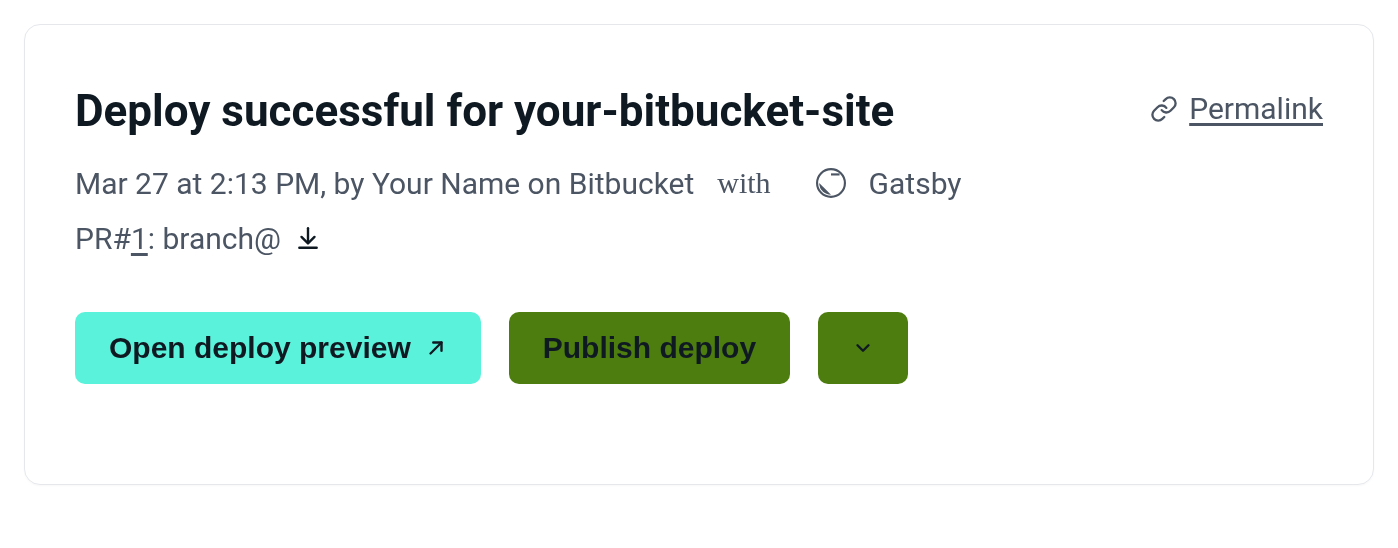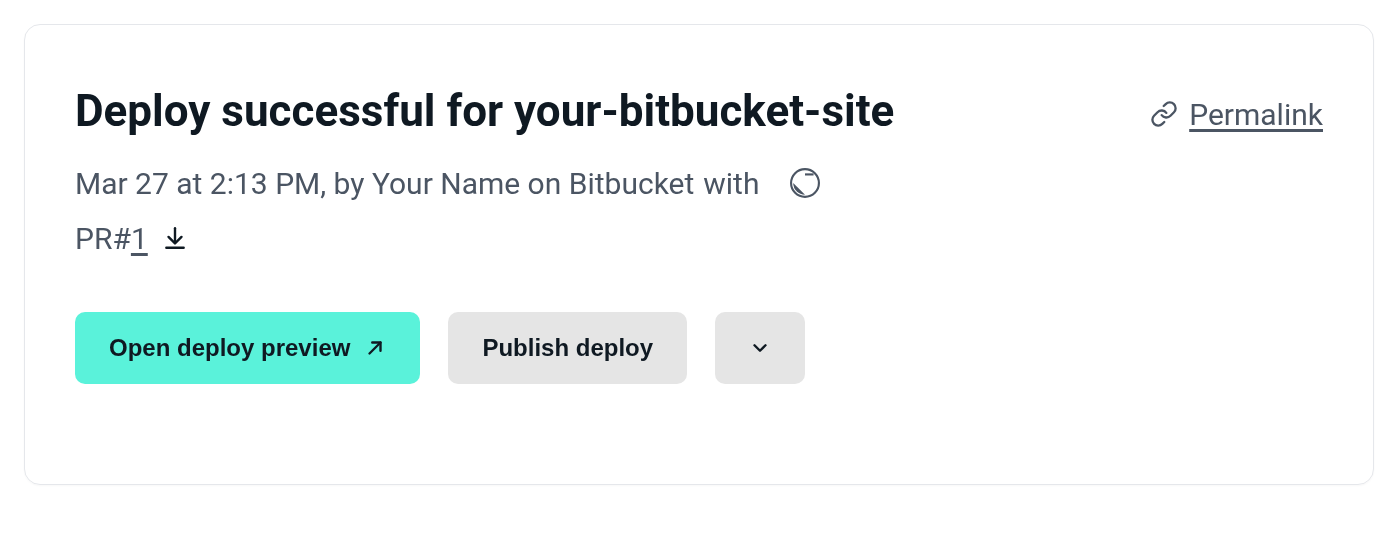--- a/index.html
+++ b/index.html
@@ -16,21 +16,21 @@
     .card {
       border: 1px solid #e5e7eb;
       border-radius: 16px;
       padding: 60px 50px 100px 50px;
       margin: 24px;
       box-shadow: 0 1px 2px rgba(0,0,0,0.03);
     }
     .header-row {
       display: flex;
       justify-content: space-between;
-      align-items: center;
+      align-items: flex-start;
     }
     .title {
       font-size: 44px;
       font-weight: 700;
       color: #0f1922;
       line-height: 1.2;
     }
     .permalink {
       display: inline-flex;
       align-items: center;
@@ -44,25 +44,26 @@
       text-decoration: underline;
       text-underline-offset: 4px;
     }
     .meta-row {
       margin-top: 28px;
       font-size: 30px;
       color: #4b5563;
       display: flex;
       align-items: center;
       flex-wrap: wrap;
-      gap: 1px;
+      gap: 15px;
     }
     .with-word {
       margin-left: 8px;
       margin-right: 30px;
+      font-family: Liberation Serif, serif;
     }
     .gatsby-icon {
       display: inline-flex;
       vertical-align: middle;
       margin-right: 8px;
     }
     .pr-row {
       margin-top: 20px;
       font-size: 30px;
       color: #4b5563;
@@ -85,30 +86,30 @@
     }
     .btn {
       display: inline-flex;
       align-items: center;
       justify-content: center;
       gap: 14px;
       height: 72px;
       padding: 0 34px;
       border-radius: 10px;
       border: none;
-      font-size: 24px;
+      font-size: 30px;
       font-weight: 600;
       color: #0f1922;
       cursor: pointer;
     }
     .btn-primary {
       background: #5af2da;
     }
     .btn-secondary {
-      background: #e5e5e5;
+      background: #4d7c0f;
     }
     .link-icon svg, .gatsby-icon svg, .download-icon svg, .btn svg {
       display: block;
     }
   </style>
 </head>
 <body>
 
 <div class="card">
   <div class="header-row">
@@ -128,25 +129,27 @@
     <span>Mar 27 at 2:13 PM, by Your Name on Bitbucket</span>
     <span class="with-word">with</span>
     <span class="gatsby-icon">
       <svg width="30" height="30" viewBox="0 0 28 28">
         <circle cx="14" cy="14" r="13" fill="none" stroke="#4b5563" stroke-width="2"></circle>
         <path d="M3 14 L14 25 A11 11 0 0 1 3 14 Z" fill="#4b5563"></path>
         <path d="M14 6 h8" stroke="#4b5563" stroke-width="2" fill="none"></path>
         <path d="M22 6 A11 11 0 0 0 6 6" fill="none" stroke="#4b5563" stroke-width="0"></path>
       </svg>
     </span>
+    <span>Gatsby</span>
   </div>
 
   <div class="pr-row">
     <span>PR#</span>
       <a href="#" class="link">1</a>
+      <span>: branch@</span>
     <a href="#" class="download-icon">
       <svg width="26" height="26" viewBox="0 0 24 24" fill="none" stroke="#0f1922" stroke-width="2.2" stroke-linecap="round" stroke-linejoin="round">
         <path d="M12 3v13"></path>
         <path d="M6 11l6 6 6-6"></path>
         <path d="M4 21h16"></path>
       </svg>
     </a>
   </div>
 
   <div class="button-row">

